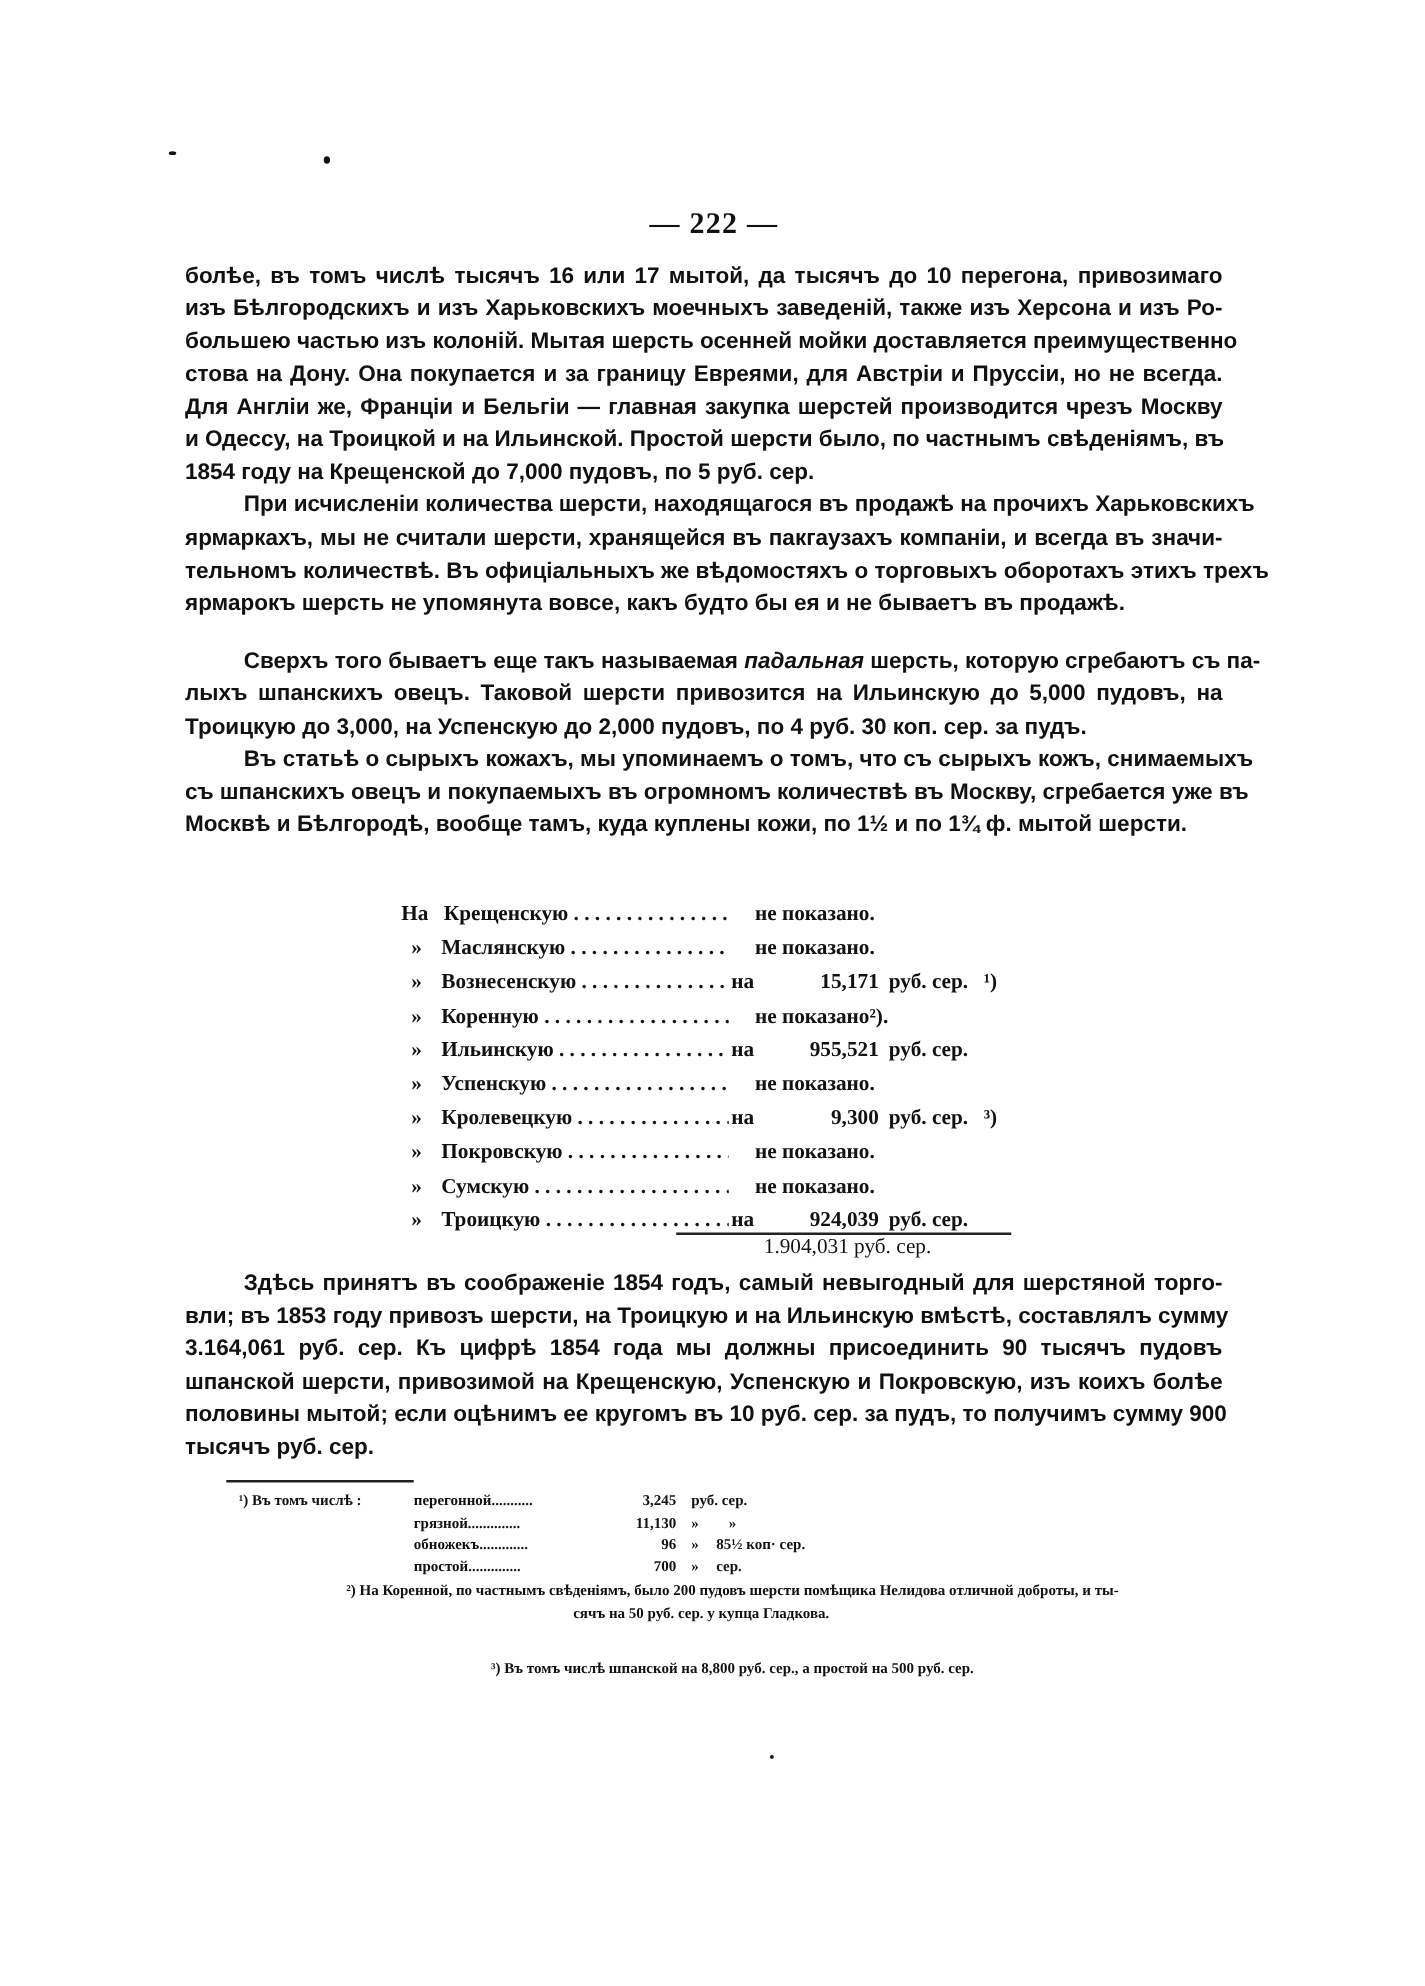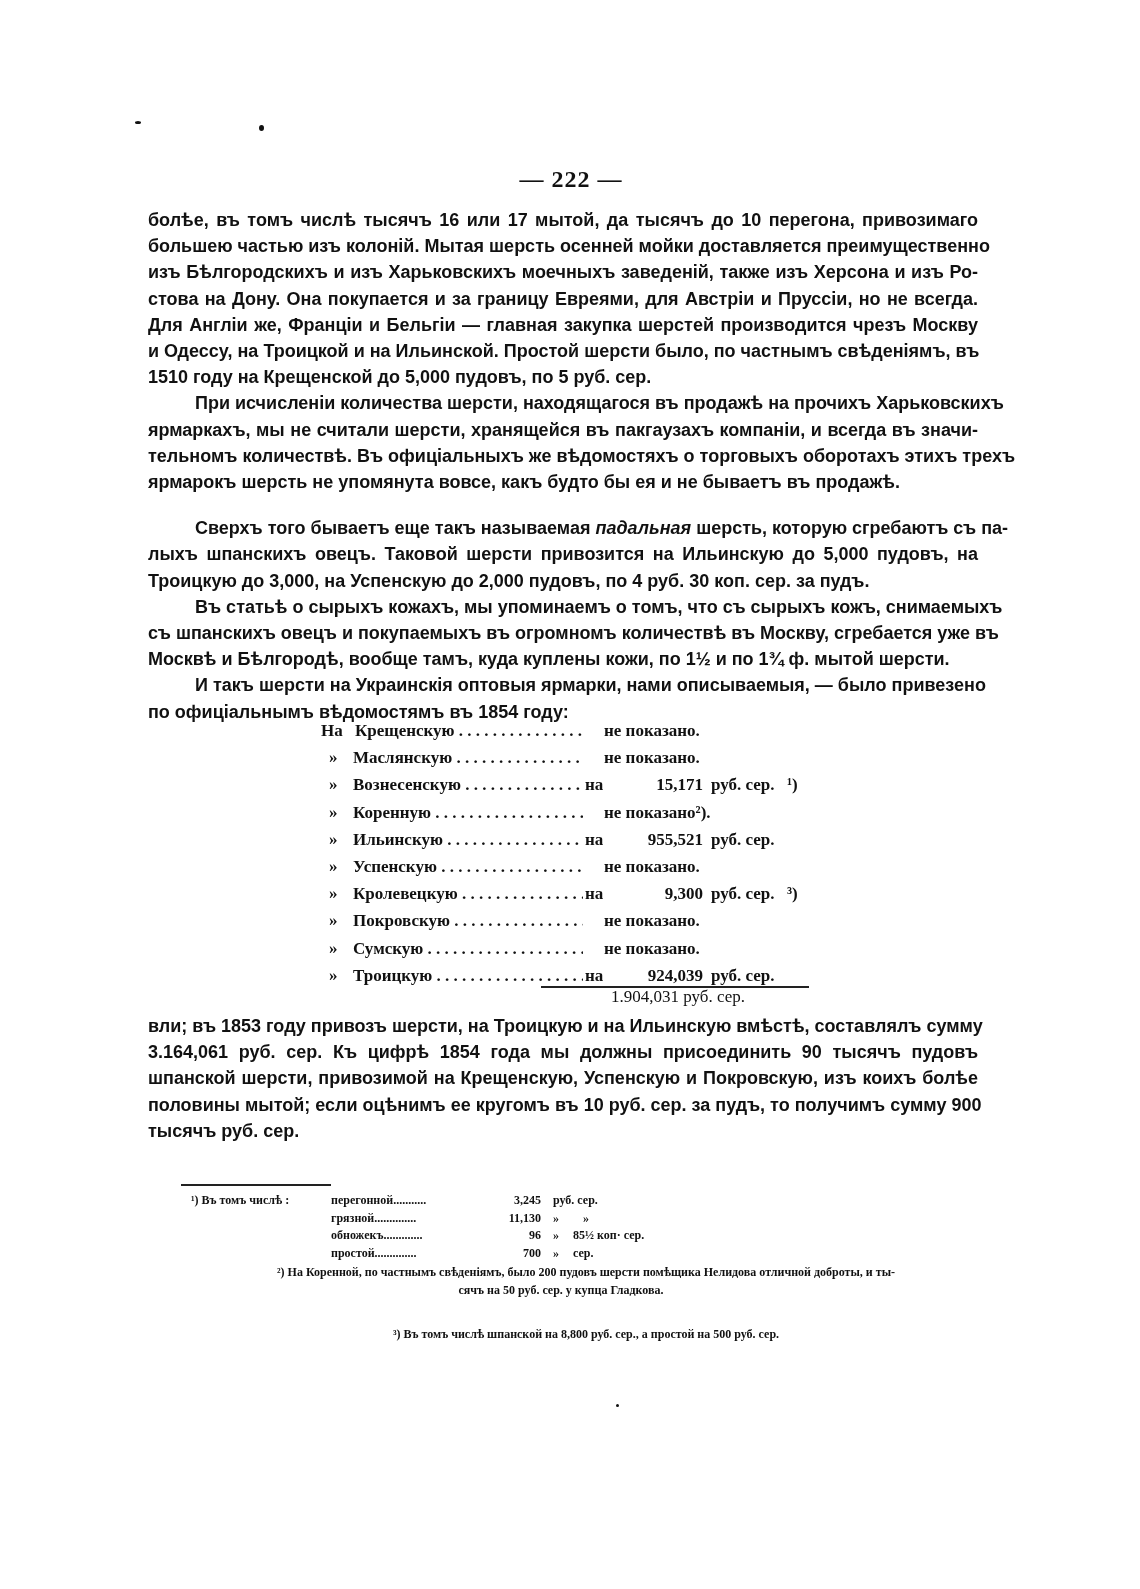--- a/index.html
+++ b/index.html
@@ -64,47 +64,43 @@
 
   <div class="speck" style="left:134px;top:121px;width:6px;height:3px;"></div>
   <div class="speck" style="left:258px;top:125px;width:5px;height:6px;"></div>
   <div class="speck" style="left:615px;top:1404px;width:3px;height:3px;"></div>
 
   <div class="page-number">— 222 —</div>
 
   <div class="body-text" id="body-text">
       <p>
         <span class="line">болѣе, въ томъ числѣ тысячъ 16 или 17 мытой, да тысячъ до 10 перегона, привозимаго</span>
+        <span class="line">изъ Бѣлгородскихъ и изъ Харьковскихъ моечныхъ заведеній, также изъ Херсона и изъ Ро-</span>
         <span class="line">большею частью изъ колоній. Мытая шерсть осенней мойки доставляется преимущественно</span>
-        <span class="line">изъ Бѣлгородскихъ и изъ Харьковскихъ моечныхъ заведеній, также изъ Херсона и изъ Ро-</span>
         <span class="line">стова на Дону. Она покупается и за границу Евреями, для Австріи и Пруссіи, но не всегда.</span>
         <span class="line">Для Англіи же, Франціи и Бельгіи — главная закупка шерстей производится чрезъ Москву</span>
         <span class="line">и Одессу, на Троицкой и на Ильинской. Простой шерсти было, по частнымъ свѣденіямъ, въ</span>
-        <span class="line last">1510 году на Крещенской до 5,000 пудовъ, по 5 руб. сер.</span>
+        <span class="line last">1854 году на Крещенской до 7,000 пудовъ, по 5 руб. сер.</span>
       </p>
       <p>
         <span class="line" style="padding-left: 47px;">При исчисленіи количества шерсти, находящагося въ продажѣ на прочихъ Харьковскихъ</span>
         <span class="line">ярмаркахъ, мы не считали шерсти, хранящейся въ пакгаузахъ компаніи, и всегда въ значи-</span>
         <span class="line">тельномъ количествѣ. Въ офиціальныхъ же вѣдомостяхъ о торговыхъ оборотахъ этихъ трехъ</span>
         <span class="line last">ярмарокъ шерсть не упомянута вовсе, какъ будто бы ея и не бываетъ въ продажѣ.</span>
       </p>
       <p>
         <span class="line" style="padding-left: 47px; margin-top: 20px;">Сверхъ того бываетъ еще такъ называемая <span class="italic">падальная</span> шерсть, которую сгребаютъ съ па-</span>
         <span class="line">лыхъ шпанскихъ овецъ. Таковой шерсти привозится на Ильинскую до 5,000 пудовъ, на</span>
         <span class="line last">Троицкую до 3,000, на Успенскую до 2,000 пудовъ, по 4 руб. 30 коп. сер. за пудъ.</span>
       </p>
       <p>
         <span class="line" style="padding-left: 47px;">Въ статьѣ о сырыхъ кожахъ, мы упоминаемъ о томъ, что съ сырыхъ кожъ, снимаемыхъ</span>
         <span class="line">съ шпанскихъ овецъ и покупаемыхъ въ огромномъ количествѣ въ Москву, сгребается уже въ</span>
         <span class="line last">Москвѣ и Бѣлгородѣ, вообще тамъ, куда куплены кожи, по 1½ и по 1¾ ф. мытой шерсти.</span>
       </p>
-      <p>
-        <span class="line" style="padding-left: 47px;">И такъ шерсти на Украинскія оптовыя ярмарки, нами описываемыя, — было привезено</span>
-        <span class="line last">по офиціальнымъ вѣдомостямъ въ 1854 году:</span>
-      </p>
     </div>
 
   <div class="fair-list" id="fair-list">
       <div class="fair-row">
         <span class="prefix">На</span>
         <span class="name" style="left: 34px; width: 230px; overflow: hidden;">Крещенскую . . . . . . . . . . . . . . . . . . . .</span>
         <span class="value-ns">не показано.</span>
       </div>
       <div class="fair-row">
         <span class="prefix quote">»</span>
@@ -161,20 +157,21 @@
         <span class="value" style="right: 118px;">924,039</span>
         <span class="unit">руб. сер.</span>
       </div>
     </div>
 
   <div class="total-rule"></div>
   <div class="total-row">1.904,031 руб. сер.</div>
 
   <div class="body-text" id="closing-text" style="top:1013px;">
       <p>
+        <span class="line" style="padding-left: 47px;">Здѣсь принятъ въ соображеніе 1854 годъ, самый невыгодный для шерстяной торго-</span>
         <span class="line">вли; въ 1853 году привозъ шерсти, на Троицкую и на Ильинскую вмѣстѣ, составлялъ сумму</span>
         <span class="line">3.164,061 руб. сер. Къ цифрѣ 1854 года мы должны присоединить 90 тысячъ пудовъ</span>
         <span class="line">шпанской шерсти, привозимой на Крещенскую, Успенскую и Покровскую, изъ коихъ болѣе</span>
         <span class="line">половины мытой; если оцѣнимъ ее кругомъ въ 10 руб. сер. за пудъ, то получимъ сумму 900</span>
         <span class="line last">тысячъ руб. сер.</span>
       </p>
     </div>
 
   <div class="footnote-rule"></div>
 

